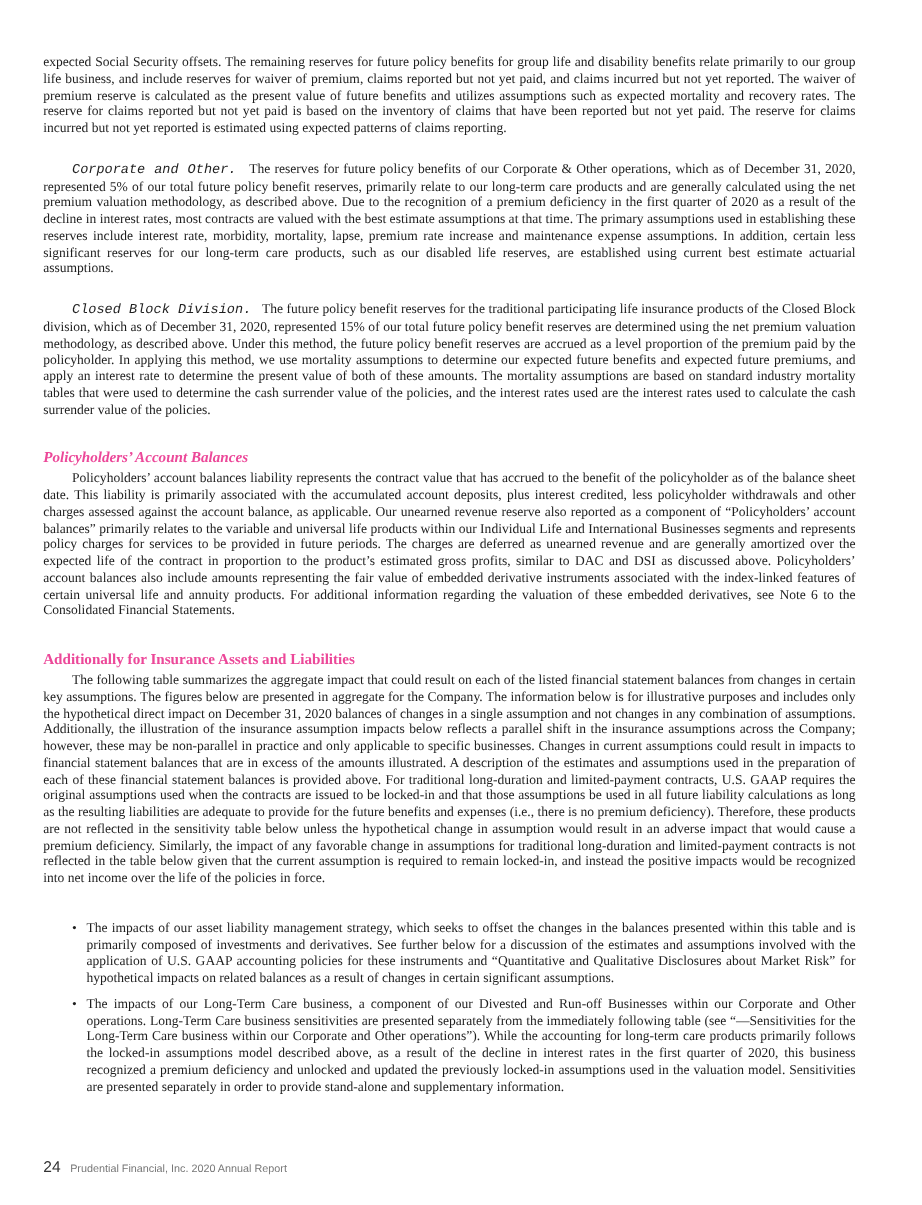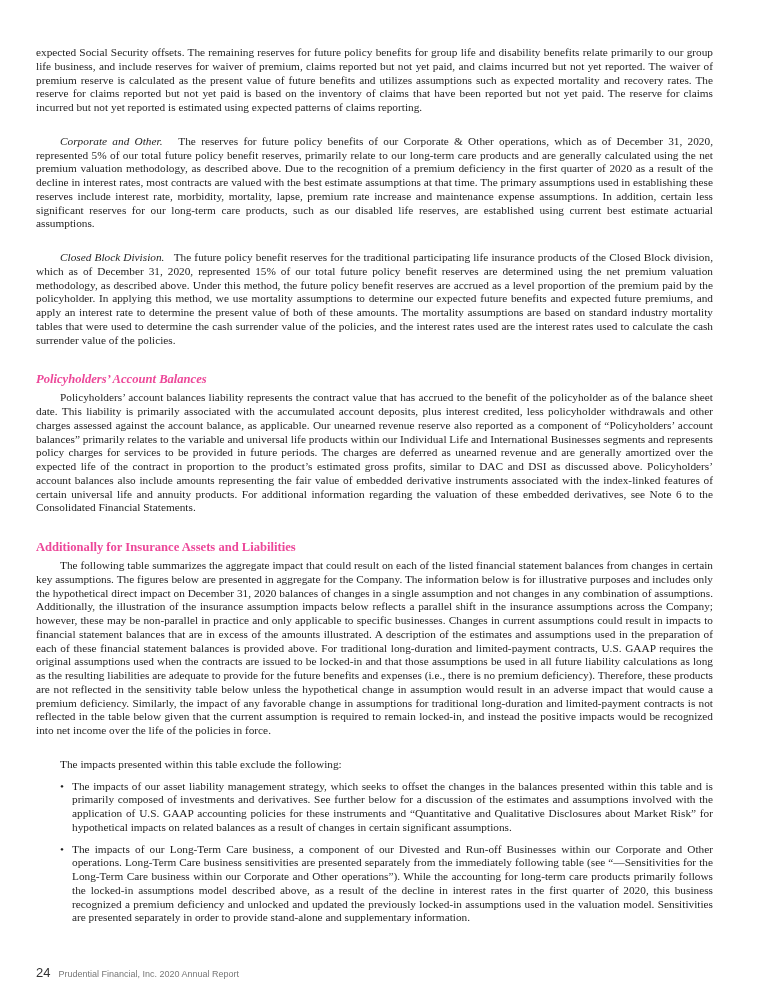--- a/index.html
+++ b/index.html
@@ -5,21 +5,21 @@
   html, body { margin: 0; padding: 0; background: #ffffff; }
   body { width: 768px; height: 1004px; position: relative; overflow: hidden; }
   .page {
     position: absolute; left: 36px; top: 46px; width: 677px;
     font-family: "Liberation Serif", serif; font-size: 11.3px; line-height: 13.75px;
     color: #1e1e1e;
   }
   p { margin: 0; text-align: justify; }
   .indent { text-indent: 24px; }
   .gap-lg { height: 20px; }
-  .run-in { font-style: italic; }
+  .run-in { font-style: italic; font-family: Liberation Mono, monospace; }
   h2 {
     margin: 0 0 4px 0; font-size: 12.6px; line-height: 16px; font-weight: bold;
     font-family: "Liberation Serif", serif; color: #ec4899;
   }
   h2.italic { font-style: italic; }
   ul { margin: 0; padding: 0; list-style: none; }
   li { position: relative; padding-left: 36px; text-align: justify; }
   li .bullet { position: absolute; left: 24px; top: 0; }
   .footer {
     position: absolute; left: 36px; top: 965px;
@@ -43,21 +43,20 @@
   <div style="height:24px"></div>
 
   <h2 class="italic">Policyholders’ Account Balances</h2>
   <p class="indent">Policyholders’ account balances liability represents the contract value that has accrued to the benefit of the policyholder as of the balance sheet date. This liability is primarily associated with the accumulated account deposits, plus interest credited, less policyholder withdrawals and other charges assessed against the account balance, as applicable. Our unearned revenue reserve also reported as a component of “Policyholders’ account balances” primarily relates to the variable and universal life products within our Individual Life and International Businesses segments and represents policy charges for services to be provided in future periods. The charges are deferred as unearned revenue and are generally amortized over the expected life of the contract in proportion to the product’s estimated gross profits, similar to DAC and DSI as discussed above. Policyholders’ account balances also include amounts representing the fair value of embedded derivative instruments associated with the index-linked features of certain universal life and annuity products. For additional information regarding the valuation of these embedded derivatives, see Note 6 to the Consolidated Financial Statements.</p>
   <div style="height:24px"></div>
 
   <h2>Additionally for Insurance Assets and Liabilities</h2>
   <p class="indent">The following table summarizes the aggregate impact that could result on each of the listed financial statement balances from changes in certain key assumptions. The figures below are presented in aggregate for the Company. The information below is for illustrative purposes and includes only the hypothetical direct impact on December 31, 2020 balances of changes in a single assumption and not changes in any combination of assumptions. Additionally, the illustration of the insurance assumption impacts below reflects a parallel shift in the insurance assumptions across the Company; however, these may be non-parallel in practice and only applicable to specific businesses. Changes in current assumptions could result in impacts to financial statement balances that are in excess of the amounts illustrated. A description of the estimates and assumptions used in the preparation of each of these financial statement balances is provided above. For traditional long-duration and limited-payment contracts, U.S. GAAP requires the original assumptions used when the contracts are issued to be locked-in and that those assumptions be used in all future liability calculations as long as the resulting liabilities are adequate to provide for the future benefits and expenses (i.e., there is no premium deficiency). Therefore, these products are not reflected in the sensitivity table below unless the hypothetical change in assumption would result in an adverse impact that would cause a premium deficiency. Similarly, the impact of any favorable change in assumptions for traditional long-duration and limited-payment contracts is not reflected in the table below given that the current assumption is required to remain locked-in, and instead the positive impacts would be recognized into net income over the life of the policies in force.</p>
   <div class="gap-lg"></div>
 
-  <p class="indent">The impacts presented within this table exclude the following:</p>
   <div style="height:8px"></div>
 
   <ul>
     <li><span class="bullet">•</span><span>The impacts of our asset liability management strategy, which seeks to offset the changes in the balances presented within this table and is primarily composed of investments and derivatives. See further below for a discussion of the estimates and assumptions involved with the application of U.S. GAAP accounting policies for these instruments and “Quantitative and Qualitative Disclosures about Market Risk” for hypothetical impacts on related balances as a result of changes in certain significant assumptions.</span></li>
     <div style="height:8px"></div>
     <li><span class="bullet">•</span><span>The impacts of our Long-Term Care business, a component of our Divested and Run-off Businesses within our Corporate and Other operations. Long-Term Care business sensitivities are presented separately from the immediately following table (see “—Sensitivities for the Long-Term Care business within our Corporate and Other operations”). While the accounting for long-term care products primarily follows the locked-in assumptions model described above, as a result of the decline in interest rates in the first quarter of 2020, this business recognized a premium deficiency and unlocked and updated the previously locked-in assumptions used in the valuation model. Sensitivities are presented separately in order to provide stand-alone and supplementary information.</span></li>
   </ul>
 </div>
 
 <div class="footer">

